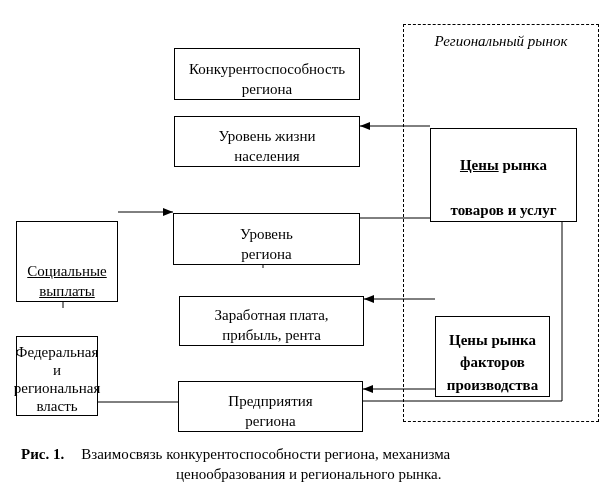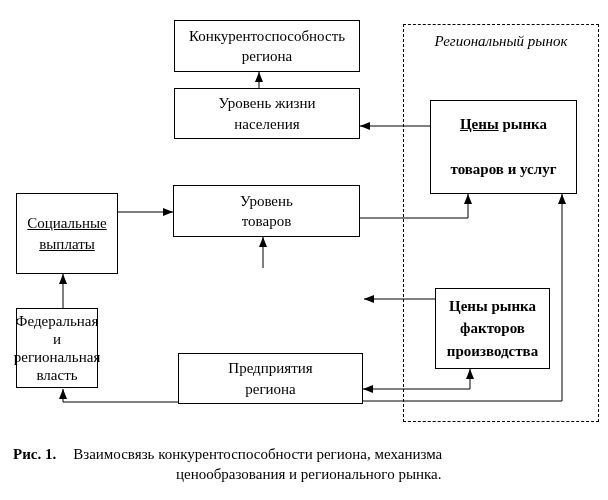--- a/index.html
+++ b/index.html
@@ -35,26 +35,27 @@
     left: 0; top: 0;
     width: 608px; height: 500px;
     z-index: 1;
   }
   .box {
     position: absolute;
     background: #ffffff;
     border: 1px solid #000000;
     box-sizing: border-box;
     display: flex;
-    align-items: center;
+    align-items: flex-end;
     justify-content: center;
     text-align: center;
     font-size: 15px;
     line-height: 1.35;
     z-index: 2;
+    margin-top: 28px;
   }
   .box .txt { white-space: pre-line; }
   .box.bold-box { font-weight: bold; line-height: 1.5; }
   .box.tight { line-height: 1.2; }
   .underline { text-decoration: underline; }
   .caption-line {
     position: absolute;
     font-size: 15px;
     white-space: nowrap;
     z-index: 2;
@@ -94,23 +95,27 @@
 региона</span>
   </div>
 
   <div class="box" style="left:174px; top:88px; width:186px; height:51px;">
     <span class="txt">Уровень жизни
 населения</span>
   </div>
 
   <div class="box" style="left:173px; top:185px; width:187px; height:52px;">
     <span class="txt">Уровень
-товаров</span>
+региона</span>
   </div>
 
+  <div class="box" style="left:179px; top:268px; width:185px; height:50px;">
+    <span class="txt">Заработная плата,
+прибыль, рента</span>
+  </div>
 
   <div class="box" style="left:16px; top:193px; width:102px; height:81px;text-decoration:underline;">
     <span class="txt">Социальные
 выплаты</span>
   </div>
 
   <div class="box tight" style="left:16px; top:308px; width:82px; height:80px;">
     <span class="txt">Федеральная
 и
 региональная
@@ -127,20 +132,20 @@
       <span>товаров и услуг</span>
     </span>
   </div>
 
   <div class="box bold-box" style="left:435px; top:288px; width:115px; height:81px;">
     <span class="txt">Цены рынка
 факторов
 производства</span>
   </div>
 
-  <div class="caption-line" style="left:13px; top:446px;">
+  <div class="caption-line" style="left:21px; top:446px;">
     <span class="caption-label">Рис. 1.</span><span>Взаимосвязь конкурентоспособности региона, механизма</span>
   </div>
   <div class="caption-line" style="left:152px; top:466px;margin-left:24px;">
     <span>ценообразования и регионального рынка.</span>
   </div>
 
 </div>
 
 </body></html>

